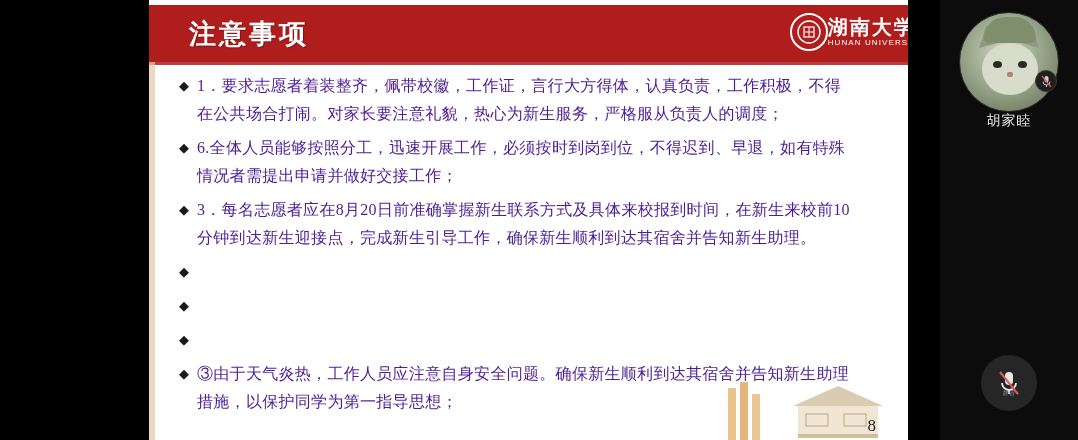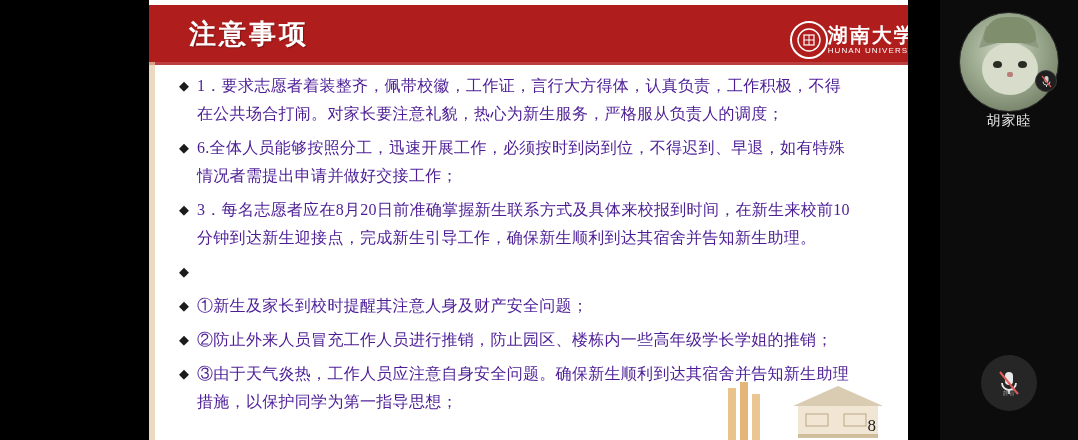--- a/index.html
+++ b/index.html
@@ -45,21 +45,21 @@
     font-family: "DejaVu Sans", sans-serif;
     font-size: 27px;
     font-weight: bold;
     letter-spacing: 3px;
     margin-left: 40px;
     text-shadow: 1px 1px 1px rgba(0,0,0,0.3);
   }
   #logo-wrap {
     position: absolute;
     right: 16px;
-    top: 16px;
+    top: 8px;
     display: flex;
     align-items: center;
   }
   #logo-seal {
     width: 38px;
     height: 38px;
     border-radius: 50%;
     border: 2px solid #ffffff;
     box-sizing: border-box;
     display: flex;
@@ -331,25 +331,23 @@
       <div class="bullet-row">
         <span class="bullet-mark">◆</span>
         <span class="bullet-text">3．每名志愿者应在8月20日前准确掌握新生联系方式及具体来校报到时间，在新生来校前10
 分钟到达新生迎接点，完成新生引导工作，确保新生顺利到达其宿舍并告知新生助理。</span>
       </div>
       <div class="bullet-row">
         <span class="bullet-mark">◆</span>
       </div>
       <div class="bullet-row">
         <span class="bullet-mark">◆</span>
-        <span class="bullet-text">①新生及家长到校时提醒其注意人身及财产安全问题；</span>
-      </div>
-      <div class="bullet-row">
-        <span class="bullet-mark">◆</span>
-        <span class="bullet-text">②防止外来人员冒充工作人员进行推销，防止园区、楼栋内一些高年级学长学姐的推销；</span>
+      </div>
+      <div class="bullet-row">
+        <span class="bullet-mark">◆</span>
       </div>
       <div class="bullet-row">
         <span class="bullet-mark">◆</span>
         <span class="bullet-text">③由于天气炎热，工作人员应注意自身安全问题。确保新生顺利到达其宿舍并告知新生助理
 措施，以保护同学为第一指导思想；</span>
       </div>
     </div>
 
     <svg id="footer-art" viewBox="0 0 250 70" aria-hidden="true">
       <rect x="80" y="18" width="8" height="52" fill="#e6b877" opacity="0.85"></rect>

